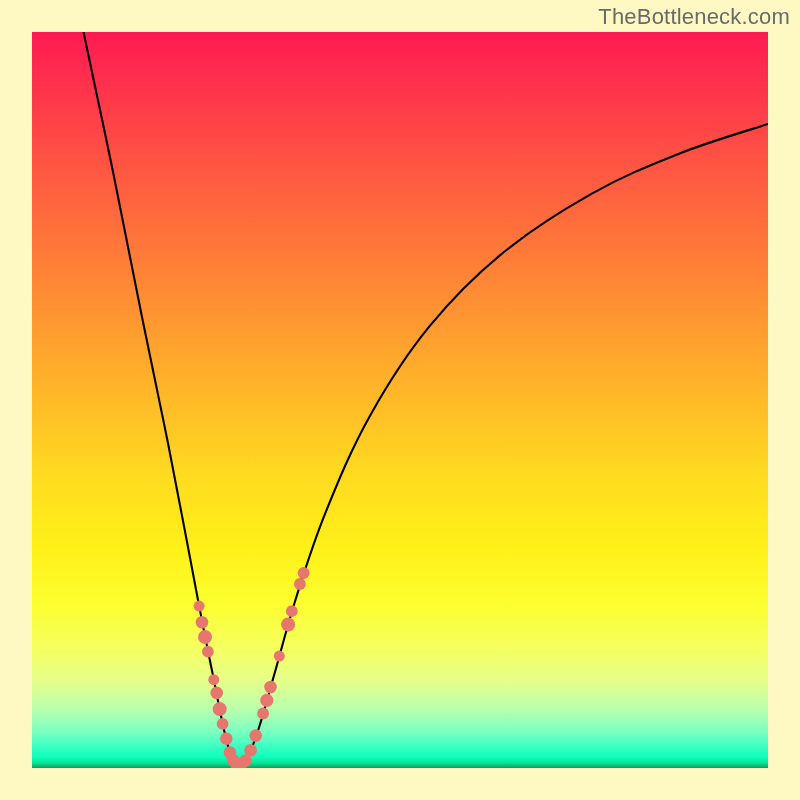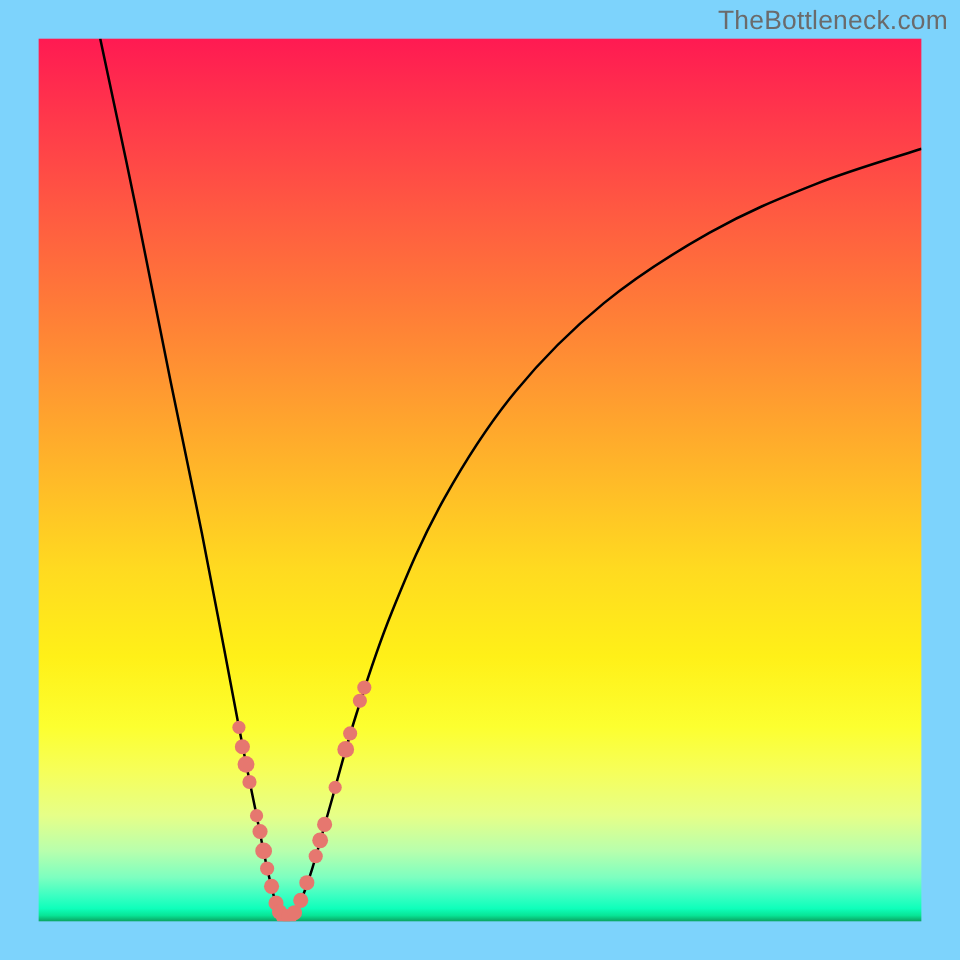--- a/index.html
+++ b/index.html
@@ -7,21 +7,21 @@
     padding: 0;
     width: 800px;
     height: 800px;
     overflow: hidden;
     background: #000;
     font-family: Arial, Helvetica, sans-serif;
   }
   .frame {
     position: absolute;
     inset: 0;
-    background: #7dd3fc;
+    background: #fef9c3;
   }
   .watermark {
     position: absolute;
     top: 4px;
     right: 10px;
     color: #6b6b6b;
     font-size: 22px;
     font-weight: 400;
     letter-spacing: 0.2px;
     z-index: 5;

